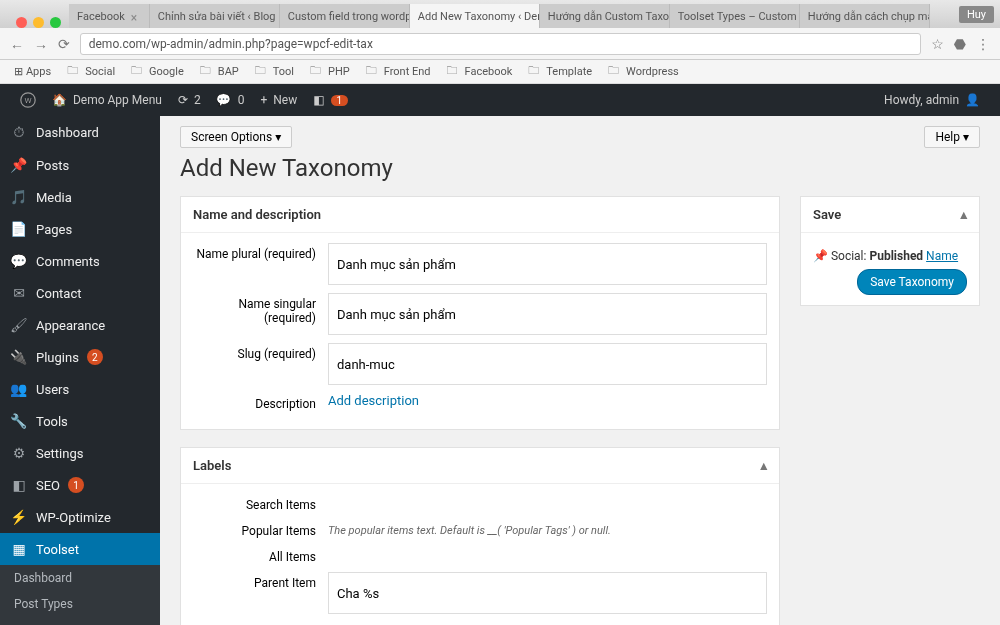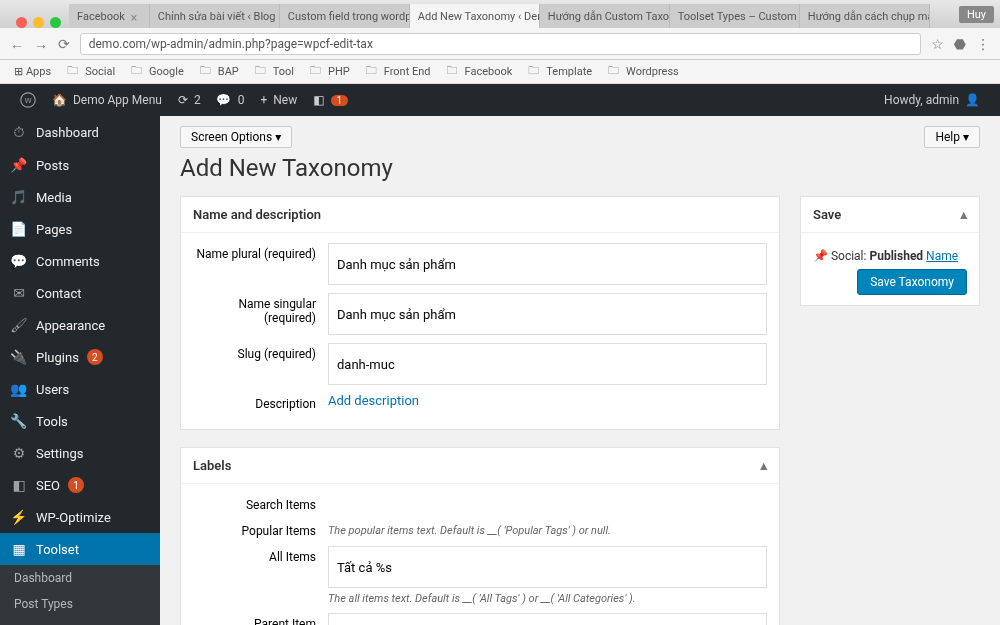--- a/index.html
+++ b/index.html
@@ -57,21 +57,21 @@
 
 .formrow { display: flex; align-items: flex-start; margin-bottom: 8px; }
 .formrow label { width: 135px; text-align: right; padding-right: 12px; padding-top: 4px; font-size: 12px; color: #000000; }
 .formrow .field { flex: 1; }
 .formrow input[type=text] { width: 100%; padding: 4px 8px; border: 1px solid #ddd; font-size: 13px; height: 42px; }
 .formrow .help { font-size: 11px; font-style: italic; color: #666; margin-top: 4px; }
 .linklike { color: #0073aa; font-size: 13px; }
 
 .save-side .status { font-size: 12px; padding: 6px 0; }
 .save-side .status a { color: #0073aa; }
-.btn-primary { background: #0085ba; border: 1px solid #006799; color: #fff; padding: 5px 12px; font-size: 12px; border-radius: 3px; float: right; }
+.btn-primary { background: #0085ba; border: 1px solid #006799; color: #fff; padding: 5px 12px; font-size: 12px; border-radius: 12px; float: right; }
 
 svg { display: inline-block; vertical-align: middle; }
 </style>
 </head>
 <body>
 
 <div class="browser-chrome">
   <div class="tab-strip">
     <div class="traffic">
       <div class="dot red"></div>
@@ -256,21 +256,20 @@
           <div class="inside" id="labels-host">
               <div class="formrow">
                 <label>Search Items</label>
               </div>
               <div class="formrow">
                 <label>Popular Items</label>
                 <div class="field"><div class="help">The popular items text. Default is __( 'Popular Tags' ) or null.</div></div>
               </div>
               <div class="formrow">
                 <label>All Items</label>
-                <div class="field"><input type="text" value="Tất cả %s" style=""><div class="help">The all items text. Default is __( 'All Tags' ) or __( 'All Categories' ).</div></div>
               </div>
               <div class="formrow">
                 <label>Parent Item</label>
                 <div class="field"><input type="text" value="Cha %s" style=""></div>
               </div>
             </div>
         </div>
       </div>
 
       <div class="colside">

